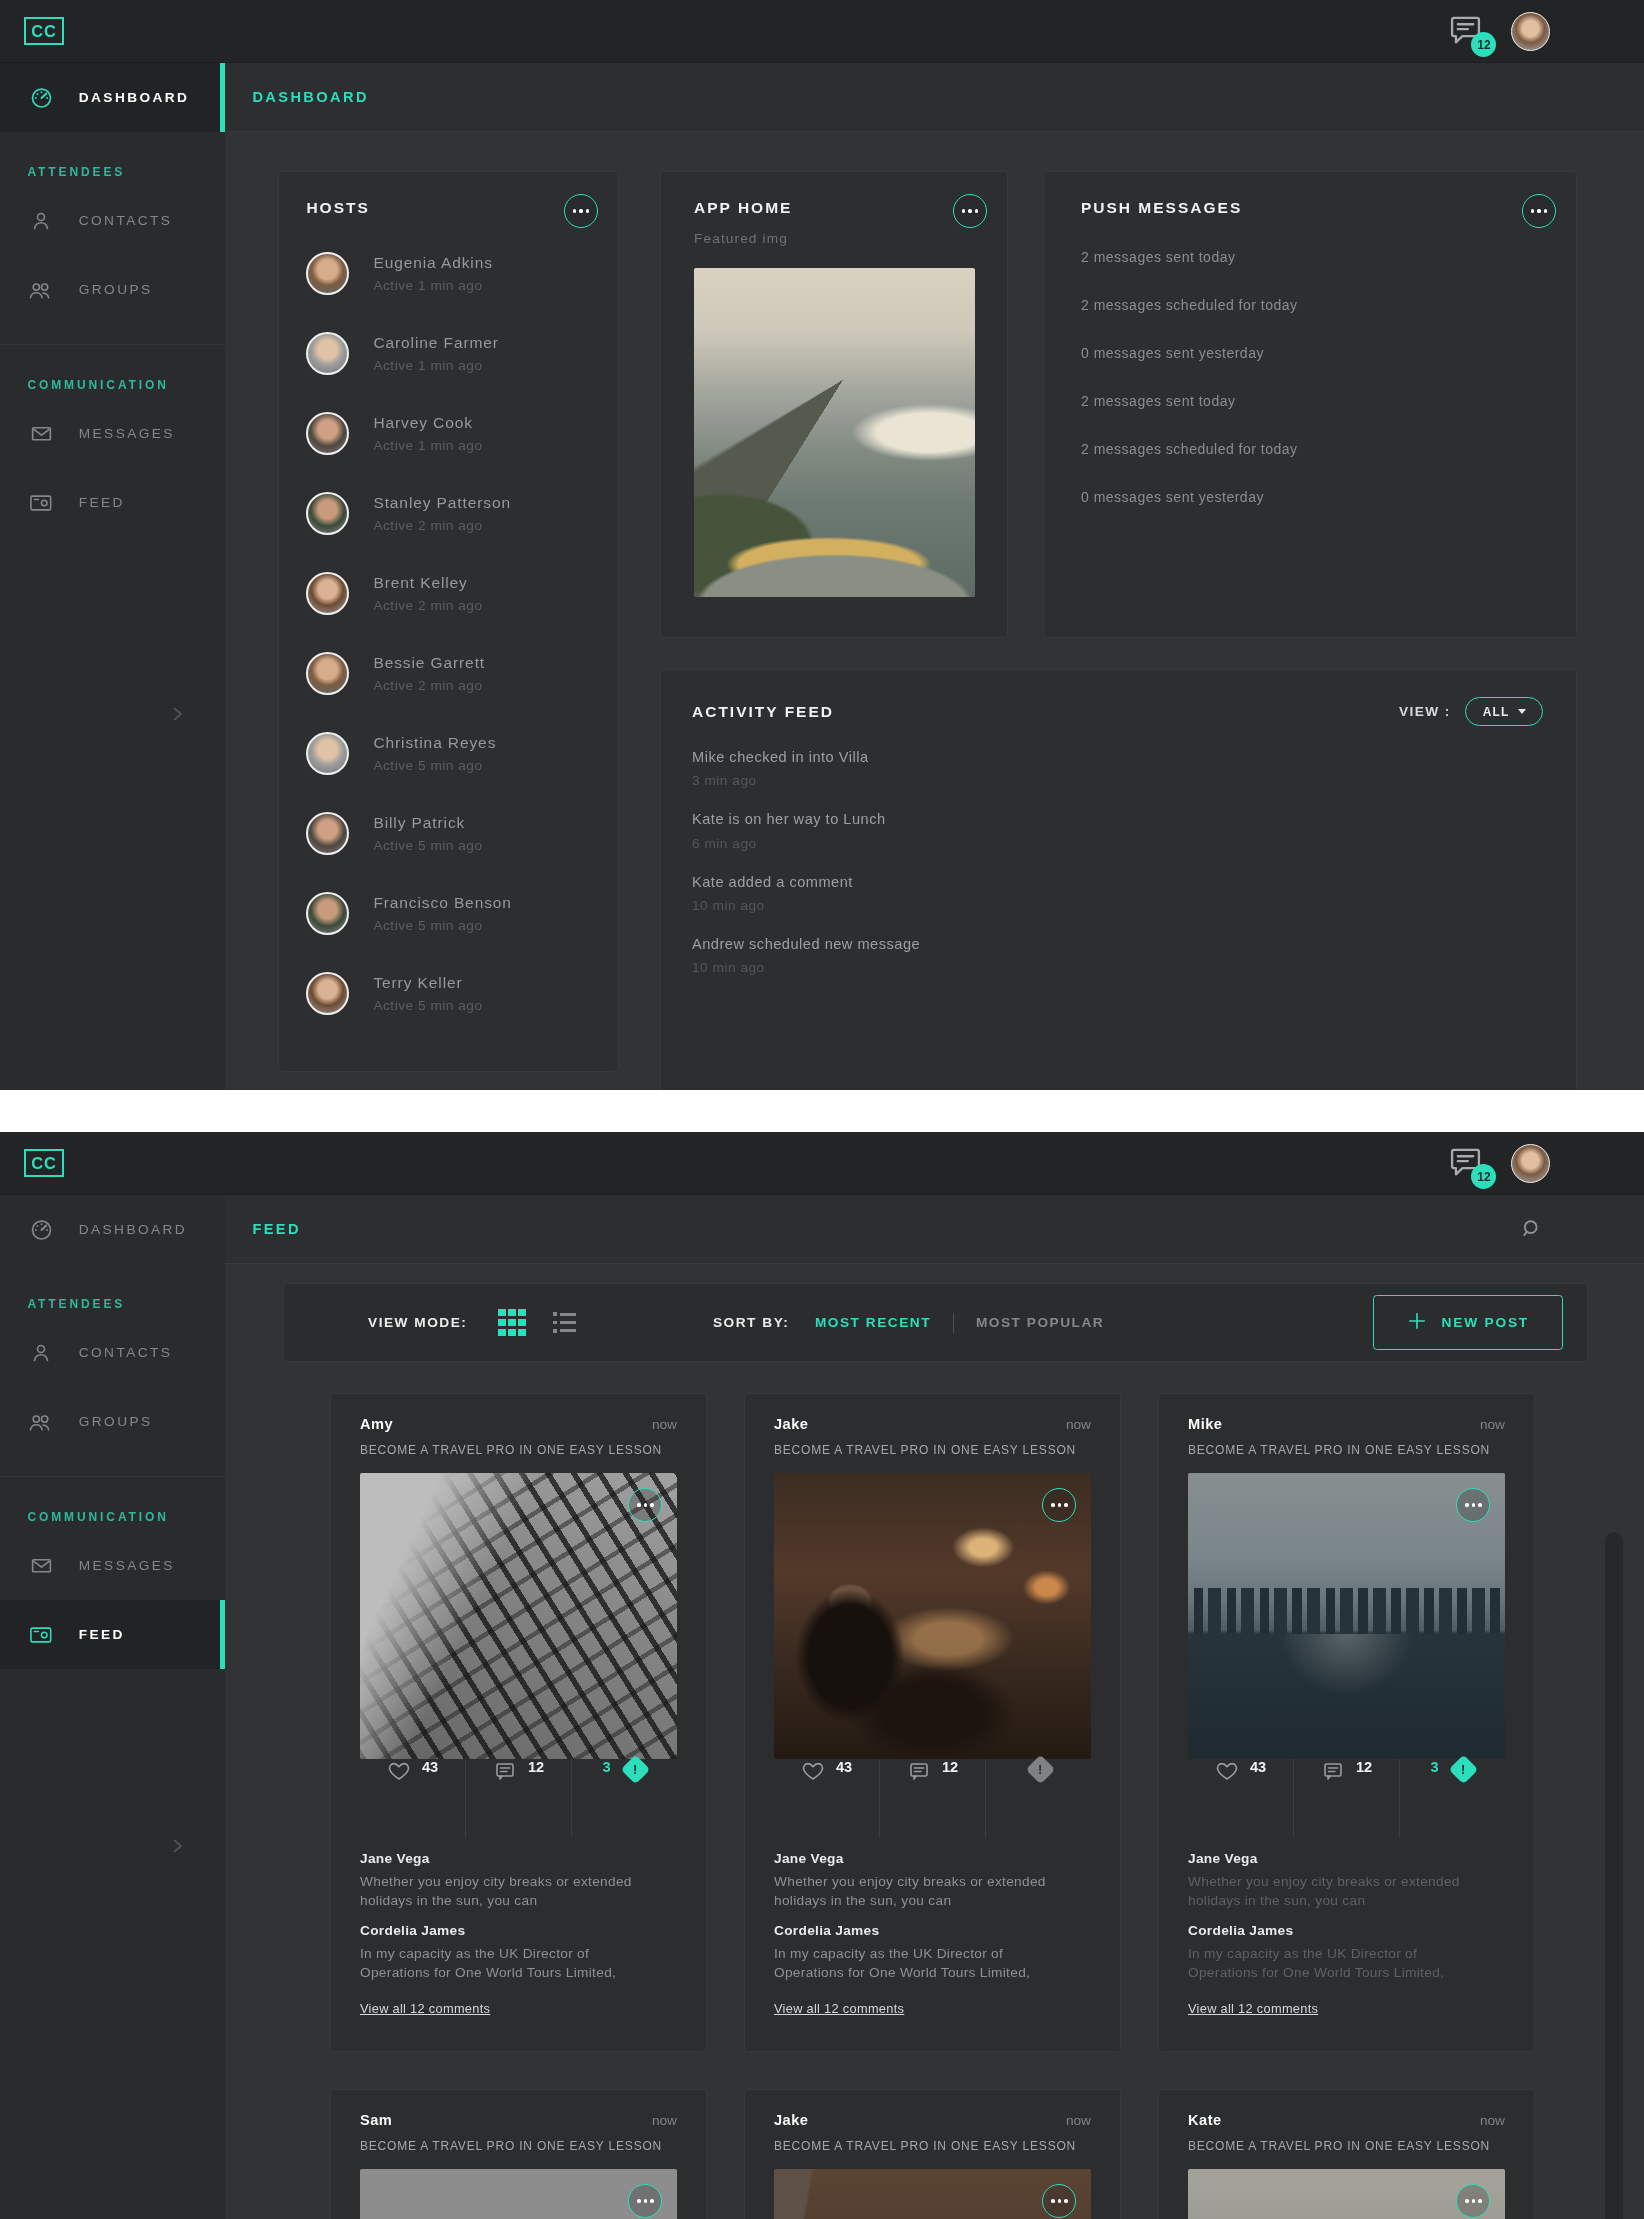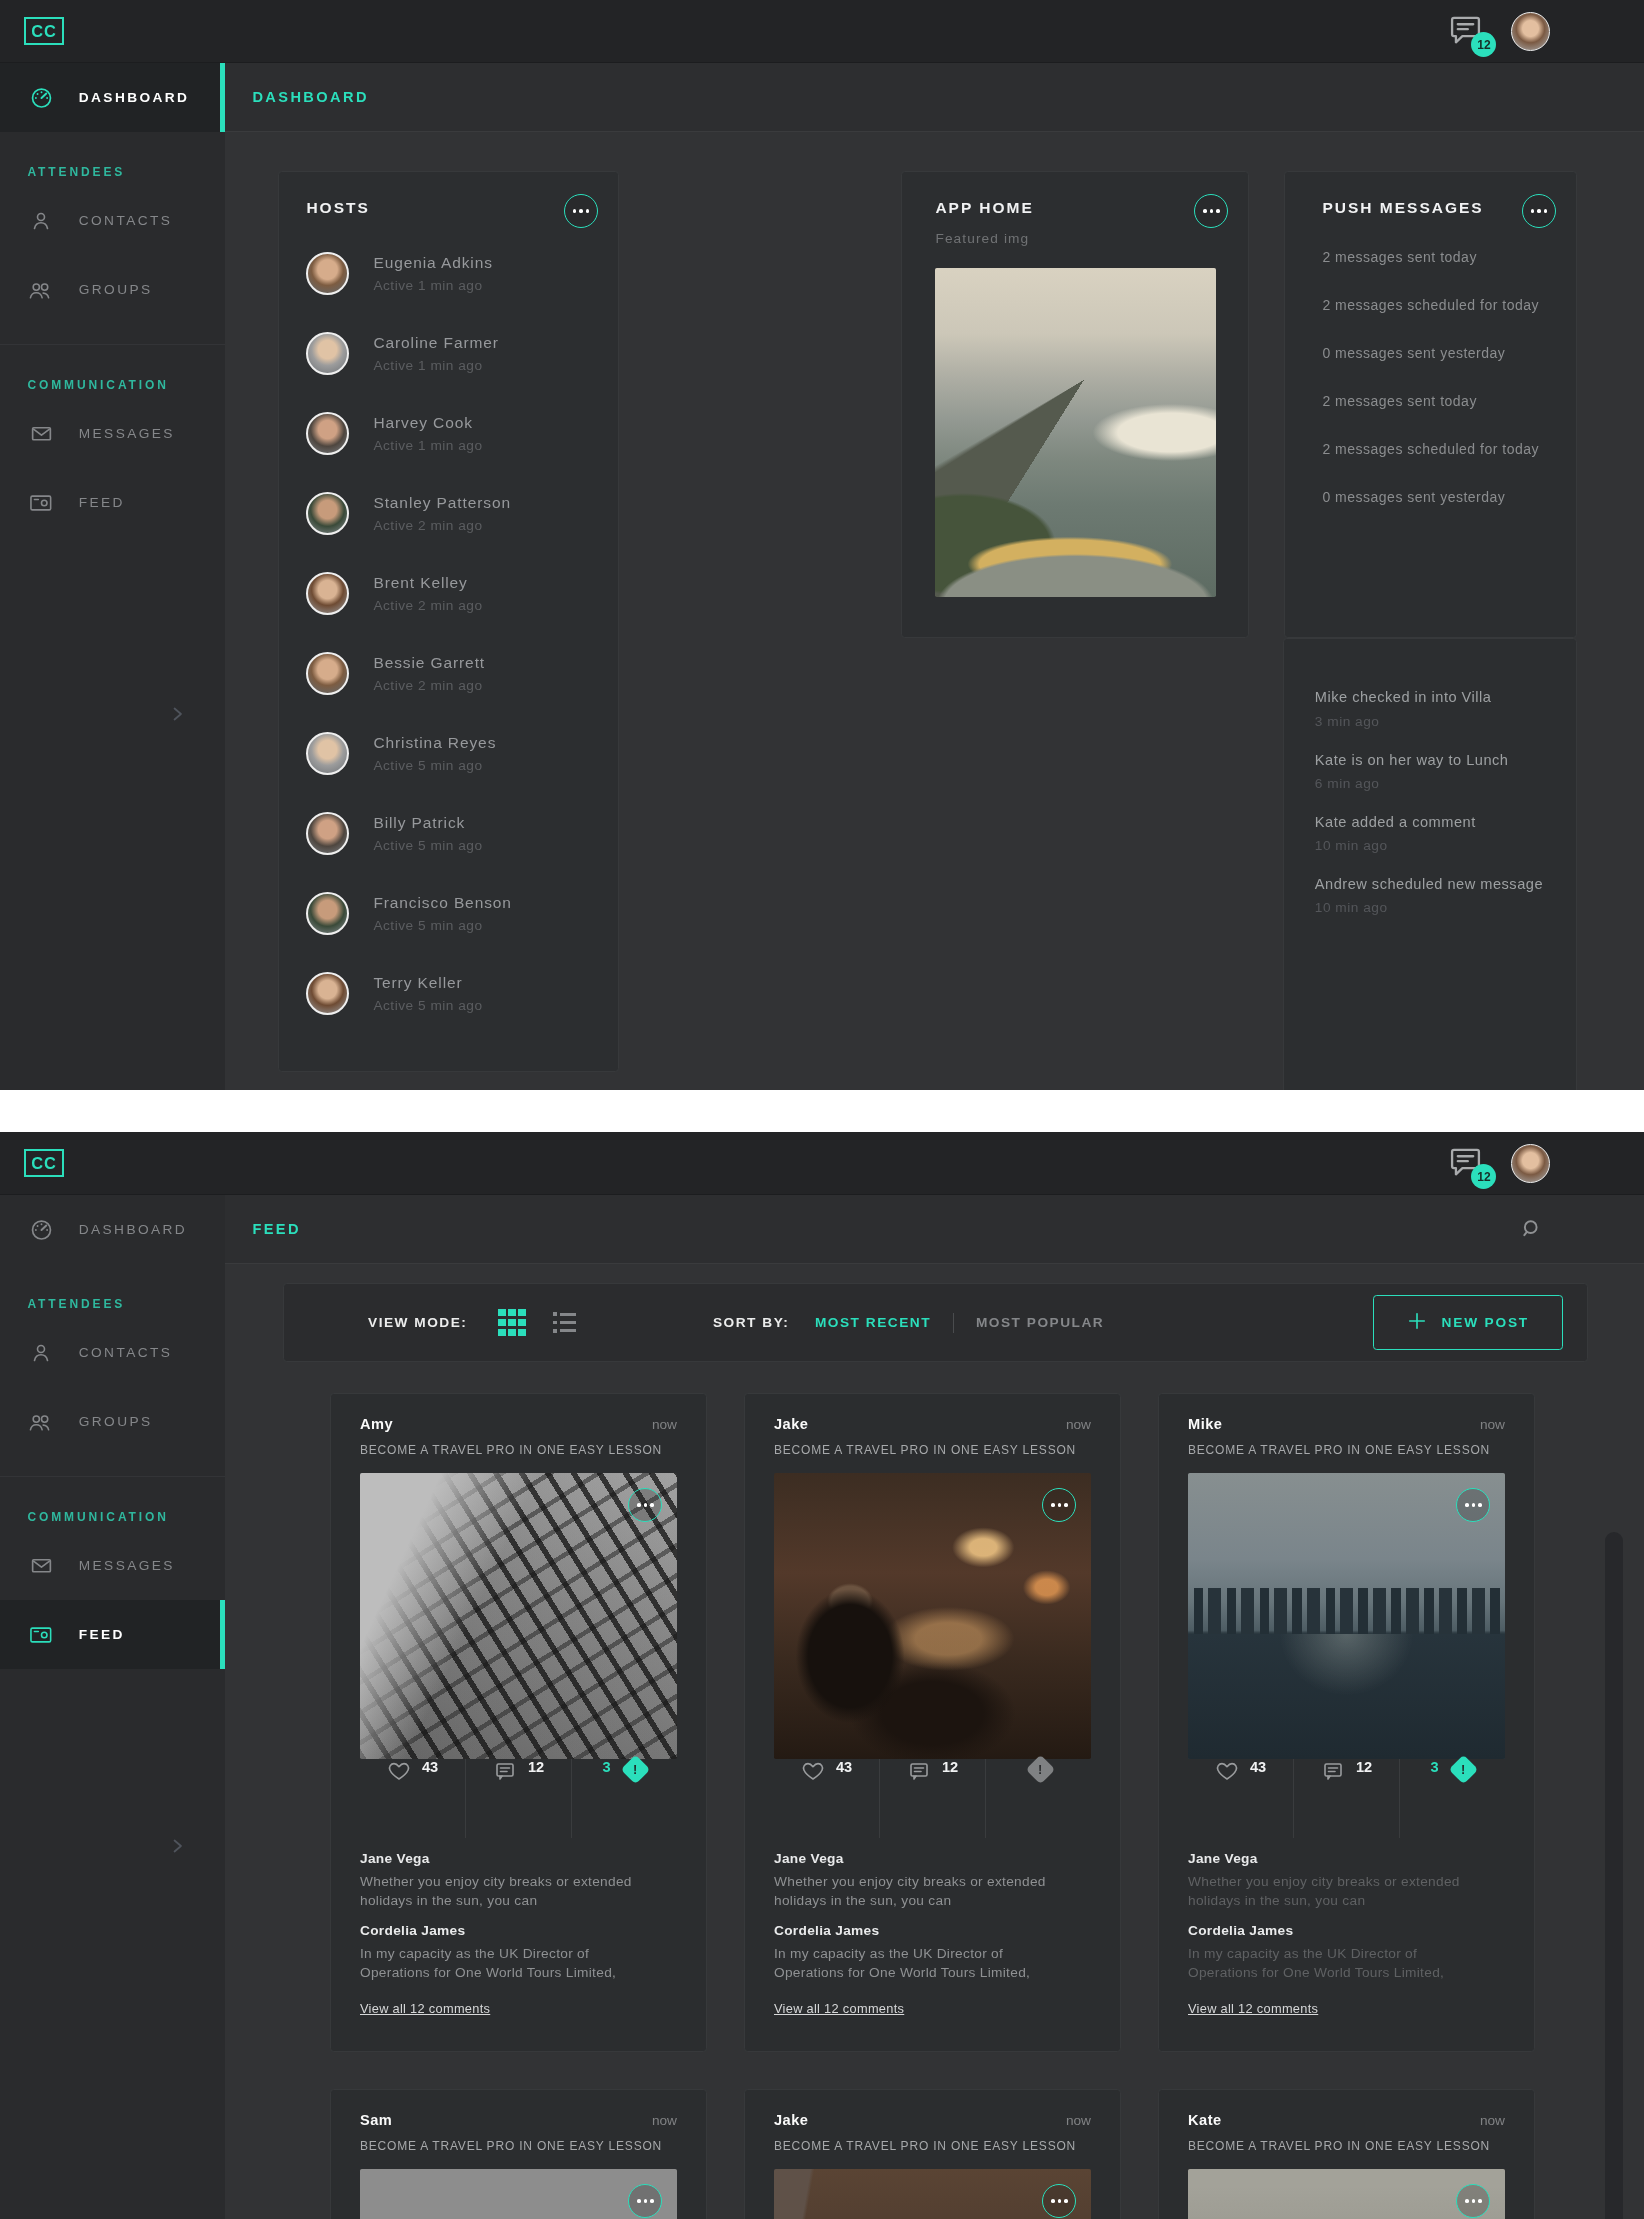--- a/index.html
+++ b/index.html
@@ -63,21 +63,21 @@
   .host-row{display:flex;align-items:center;gap:24px;height:80px;cursor:pointer;}
   .h-avatar{width:43px;height:43px;border-radius:50%;border:2.7px solid #efefef;flex-shrink:0;}
   .h-name{font-size:15.5px;color:#97999c;letter-spacing:0.9px;}
   .h-status{font-size:13.7px;color:var(--txt-dim);margin-top:6.4px;letter-spacing:0.5px;}
   .tone-0{background:radial-gradient(circle at 50% 40%, #d6ac8b 0 32%, #7d5c41 52%, #5d6a74 100%);}
   .tone-1{background:radial-gradient(circle at 50% 40%, #e0c3a5 0 30%, #9c9c9c 52%, #6b7076 100%);}
   .tone-2{background:radial-gradient(circle at 50% 40%, #cfa184 0 30%, #4e463f 55%, #7c8288 100%);}
   .tone-3{background:radial-gradient(circle at 50% 40%, #c79b7b 0 30%, #3a4a39 55%, #8a9096 100%);}
   .tone-4{background:radial-gradient(circle at 50% 40%, #d9b393 0 30%, #6e4b33 52%, #9aa0a6 100%);}
 
-  .dash-right{flex:1;display:flex;flex-direction:column;min-width:0;align-items:flex-end;}
+  .dash-right{flex:1;display:flex;flex-direction:column;gap:31px;min-width:0;}
   .dash-row1{display:flex;gap:35px;}
   .apphome-card{width:348px;height:467px;padding:27.4px 33px;flex-shrink:0;}
   .card-sub{color:#707274;font-size:13.7px;letter-spacing:1.1px;margin-top:13.7px;}
   .feature-img{margin-top:22px;width:281px;height:329px;border-radius:1.8px;}
   .img-rio-coast-photo{background:
       radial-gradient(85% 26% at 50% 102%, #8a8f84 0 55%, rgba(0,0,0,0) 58%),
       radial-gradient(70% 16% at 48% 90%, #d3b060 0 46%, rgba(0,0,0,0) 52%),
       radial-gradient(55% 26% at 10% 84%, #46543b 0 56%, rgba(0,0,0,0) 60%),
       conic-gradient(from 212deg at 53% 34%, #555a4e 0 26deg, rgba(0,0,0,0) 28deg),
       radial-gradient(45% 14% at 84% 50%, #e9e4d4 0 42%, rgba(0,0,0,0) 62%),
@@ -371,20 +371,30 @@
 
   <div class="push-line">2 messages sent today</div>
 
   <div class="push-line">2 messages scheduled for today</div>
 
   <div class="push-line">0 messages sent yesterday</div>
 </div>
               </section>
             </div>
             <section class="card activity-card">
+              <div class="act-head">
+                <h2 class="card-title">ACTIVITY FEED</h2>
+                <div class="view-wrap">
+                  <span class="view-label">VIEW :</span>
+                  <button class="all-pill">
+                    <span>ALL</span>
+                    <span class="caret-down"></span>
+                  </button>
+                </div>
+              </div>
               <div id="activity-list">
   <div class="act-item">
     <div class="act-text">Mike checked in into Villa</div>
     <div class="act-time">3 min ago</div>
   </div>
 
   <div class="act-item">
     <div class="act-text">Kate is on her way to Lunch</div>
     <div class="act-time">6 min ago</div>
   </div>

